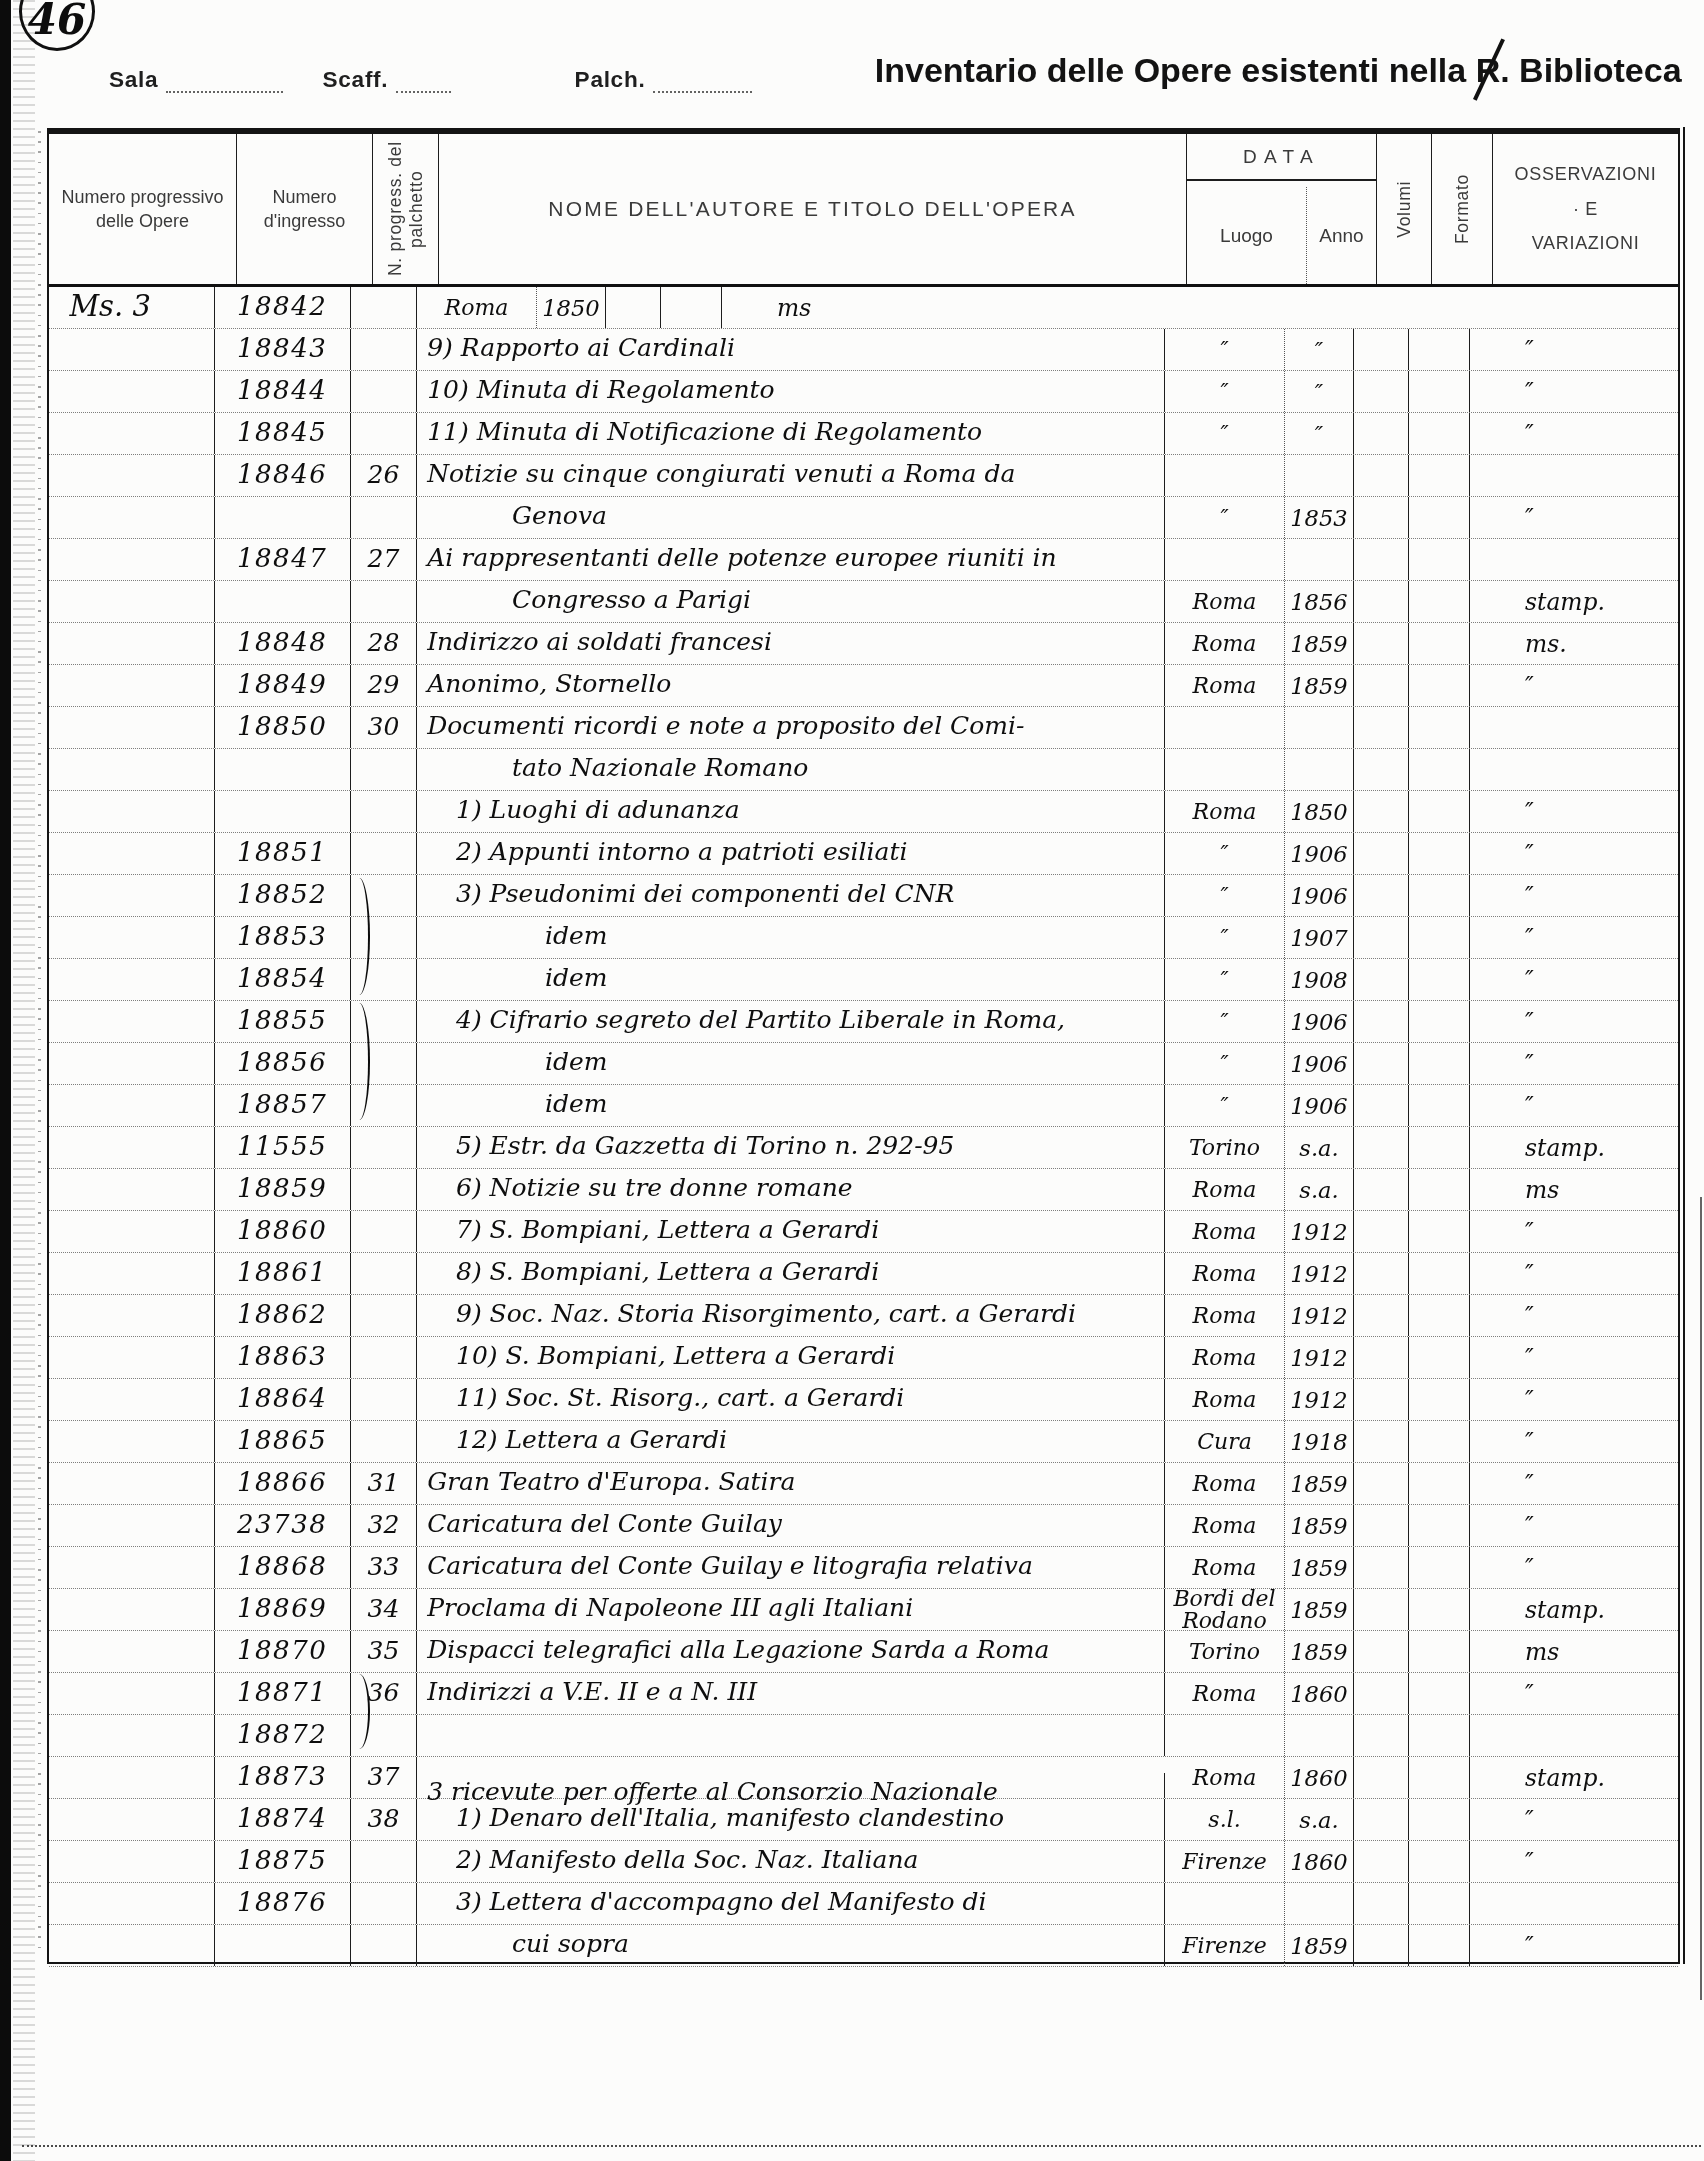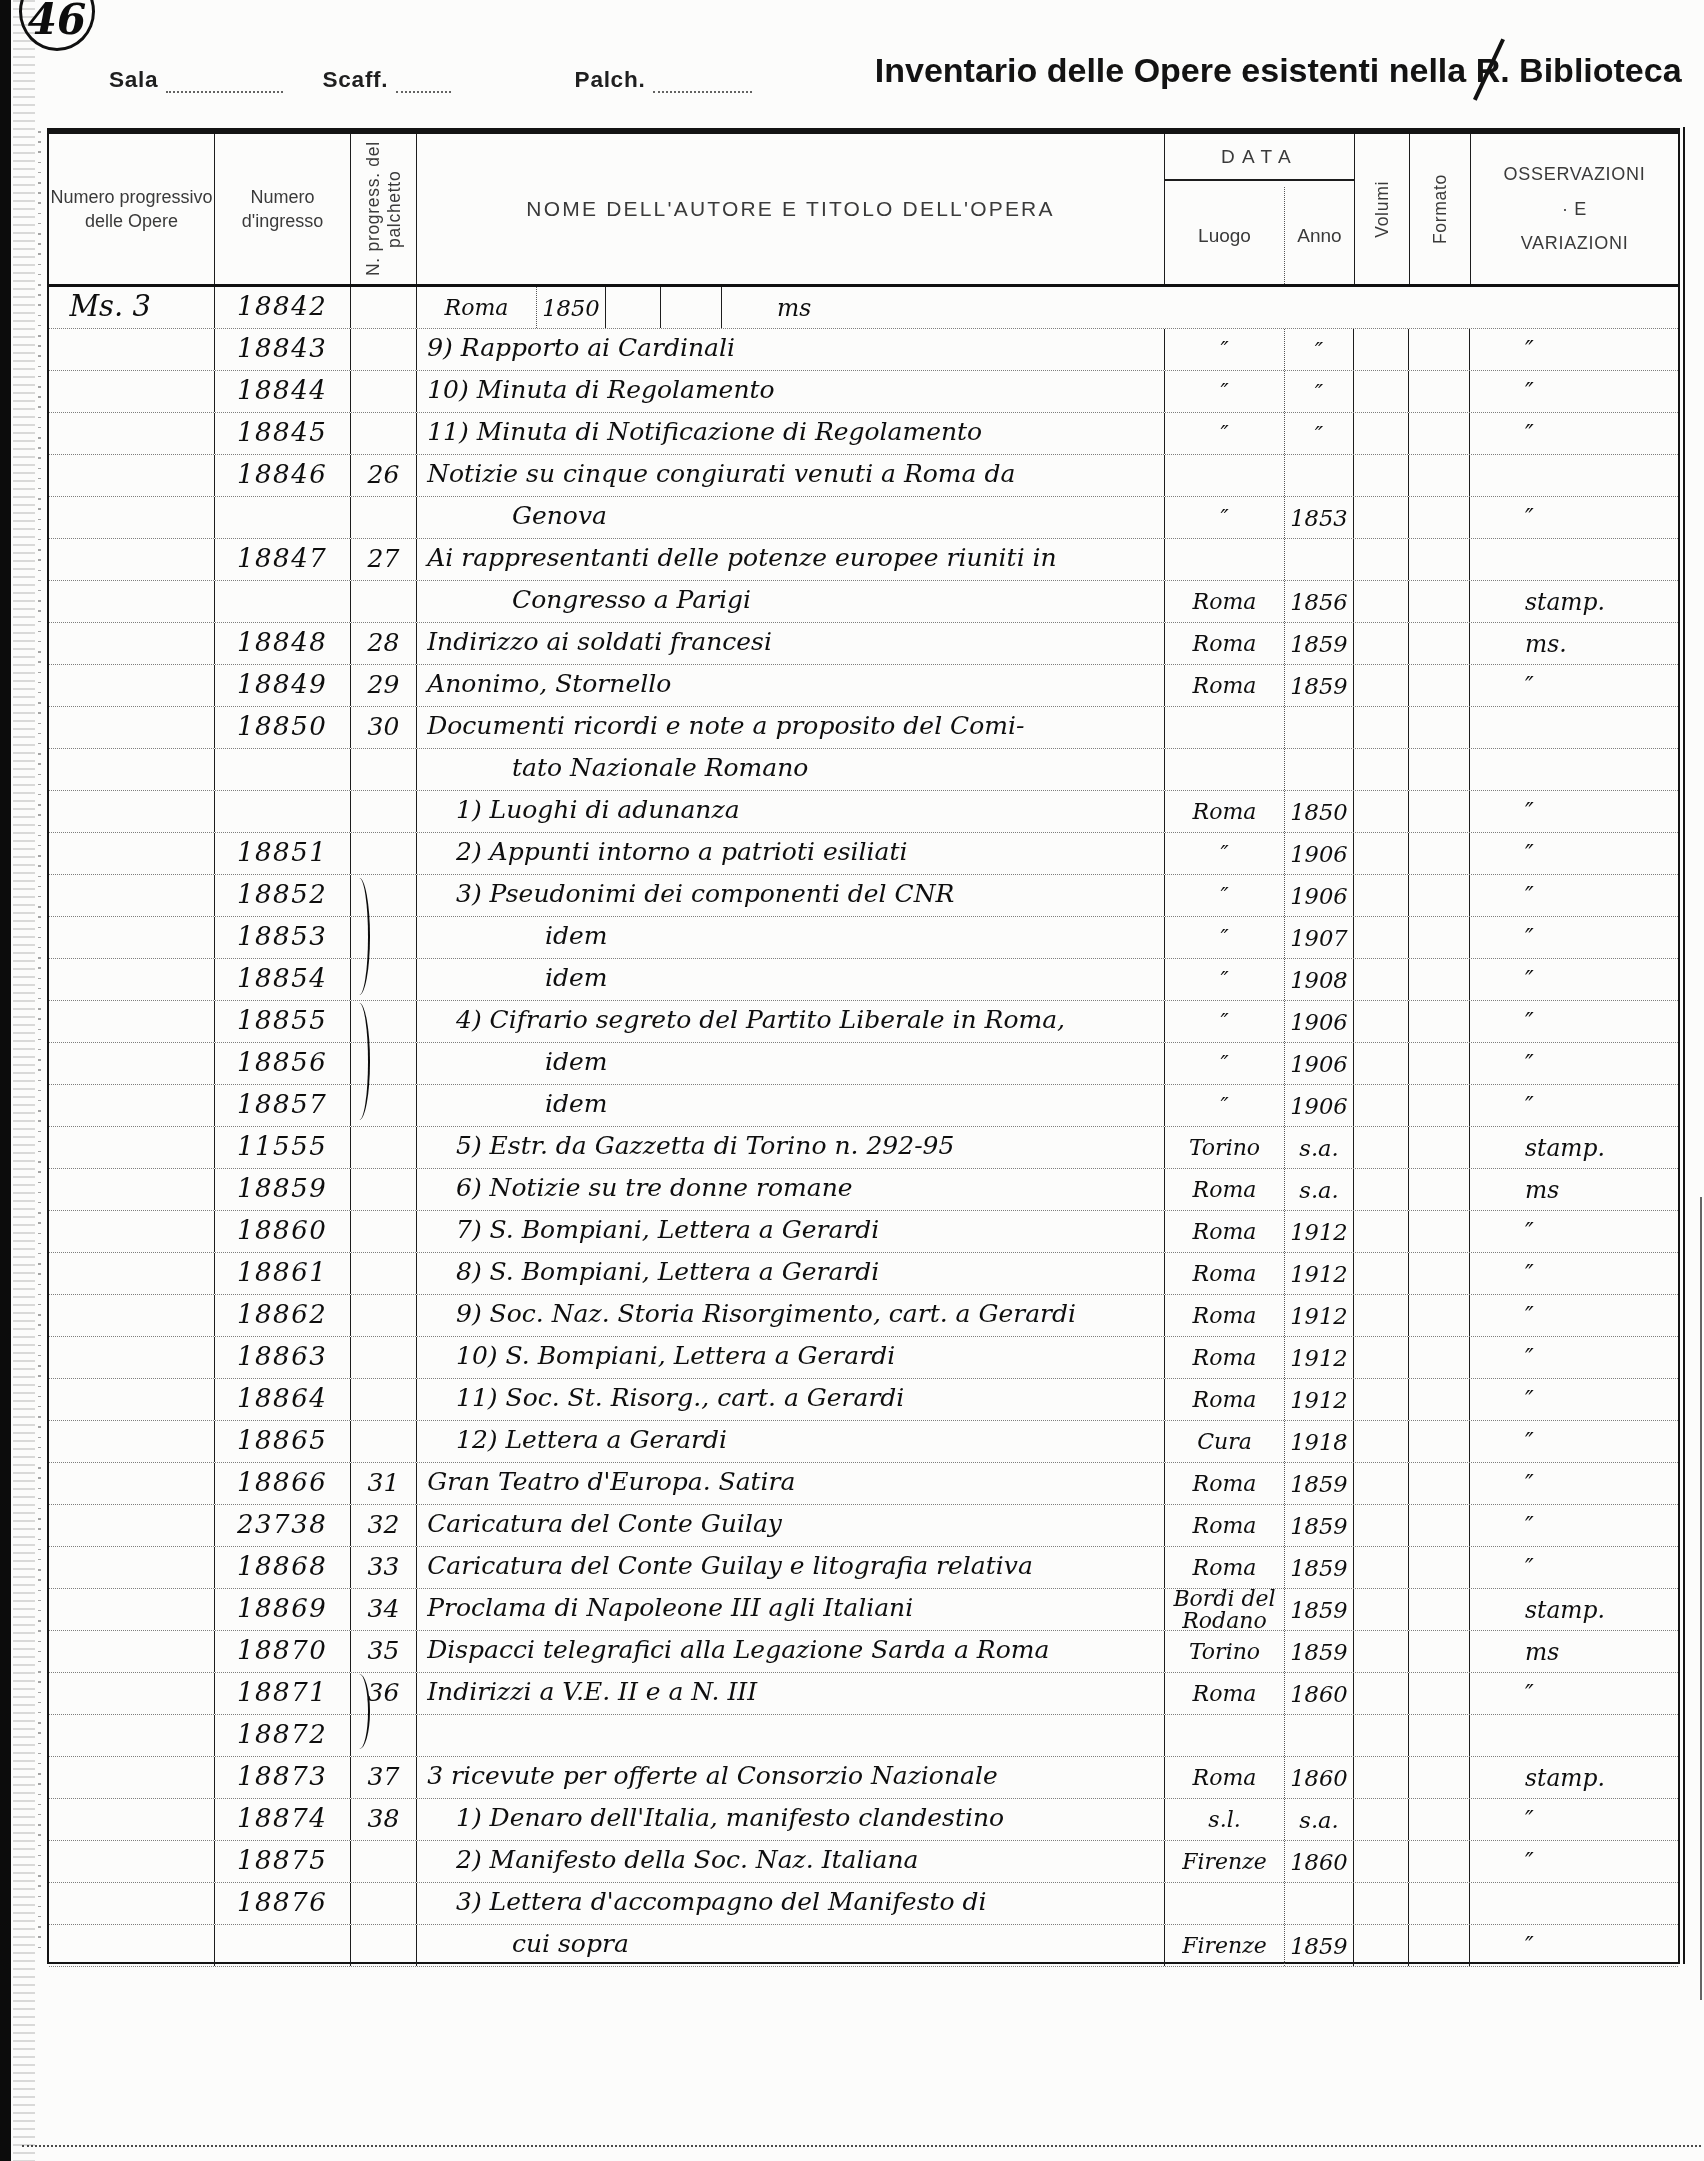--- a/index.html
+++ b/index.html
@@ -35,21 +35,21 @@
     letter-spacing:0px;white-space:nowrap;}
   .struck{position:relative;display:inline-block;}
   .struck::after{content:"";position:absolute;left:11.7px;top:-14.6px;width:3.6px;height:67px;background:#111;transform:rotate(25deg);}
   
   .inv-table{position:absolute;left:47px;top:128px;width:1633px;height:1836px;
     border:2.2px solid #141414;border-top-width:6.6px;box-sizing:border-box;}
   .inv-table::after{content:"";position:absolute;right:-7.3px;top:-6.6px;bottom:-2.2px;width:2.2px;background:#141414;}
   .thead{display:flex;height:150px;border-bottom:3.6px solid #101010;color:#3a3a3a;}
   .th{box-sizing:border-box;border-right:1.5px solid #1d1d1d;display:flex;align-items:center;justify-content:center;
      text-align:center;font-size:18px;line-height:1.35;}
-  .w1{width:166px;flex:none;}
+  .w1{width:188px;flex:none;}
   .w2{width:136px;flex:none;}
   .w3{width:66px;flex:none;}
   .w4{width:748px;flex:none;}
   .wdata{width:190px;flex:none;}
   .w7{width:55px;flex:none;}
   .w8{width:61px;flex:none;}
   .w9{flex:1;border-right:none !important;}
   .vert{writing-mode:vertical-rl;transform:rotate(180deg);font-size:17.5px;letter-spacing:0.7px;line-height:1.2;}
   .th-nome{font-size:21px;letter-spacing:2.2px;}
   .th-data{flex-direction:column;padding:0;align-items:stretch;gap:6px;}
@@ -512,21 +512,21 @@
     <div class="c c5 hw"></div>
     <div class="c c6 hw"></div>
     <div class="c c7"></div>
     <div class="c c8"></div>
     <div class="c c9 hw"></div>
   </div>
       <div class="row">
     <div class="c c1 hw"></div>
     <div class="c c2 hw">18873</div>
     <div class="c c3 hw">37</div>
-    <div class="c c4 hw" style="padding-left: 10.2px;">3 ricevute per offerte al Consorzio Nazionale</div>
+    <div class="c c4 hw" style="padding-left: 10.2px; margin-top: 16px;">3 ricevute per offerte al Consorzio Nazionale</div>
     <div class="c c5 hw">Roma</div>
     <div class="c c6 hw">1860</div>
     <div class="c c7"></div>
     <div class="c c8"></div>
     <div class="c c9 hw">stamp.</div>
   </div>
       <div class="row">
     <div class="c c1 hw"></div>
     <div class="c c2 hw">18874</div>
     <div class="c c3 hw">38</div>

